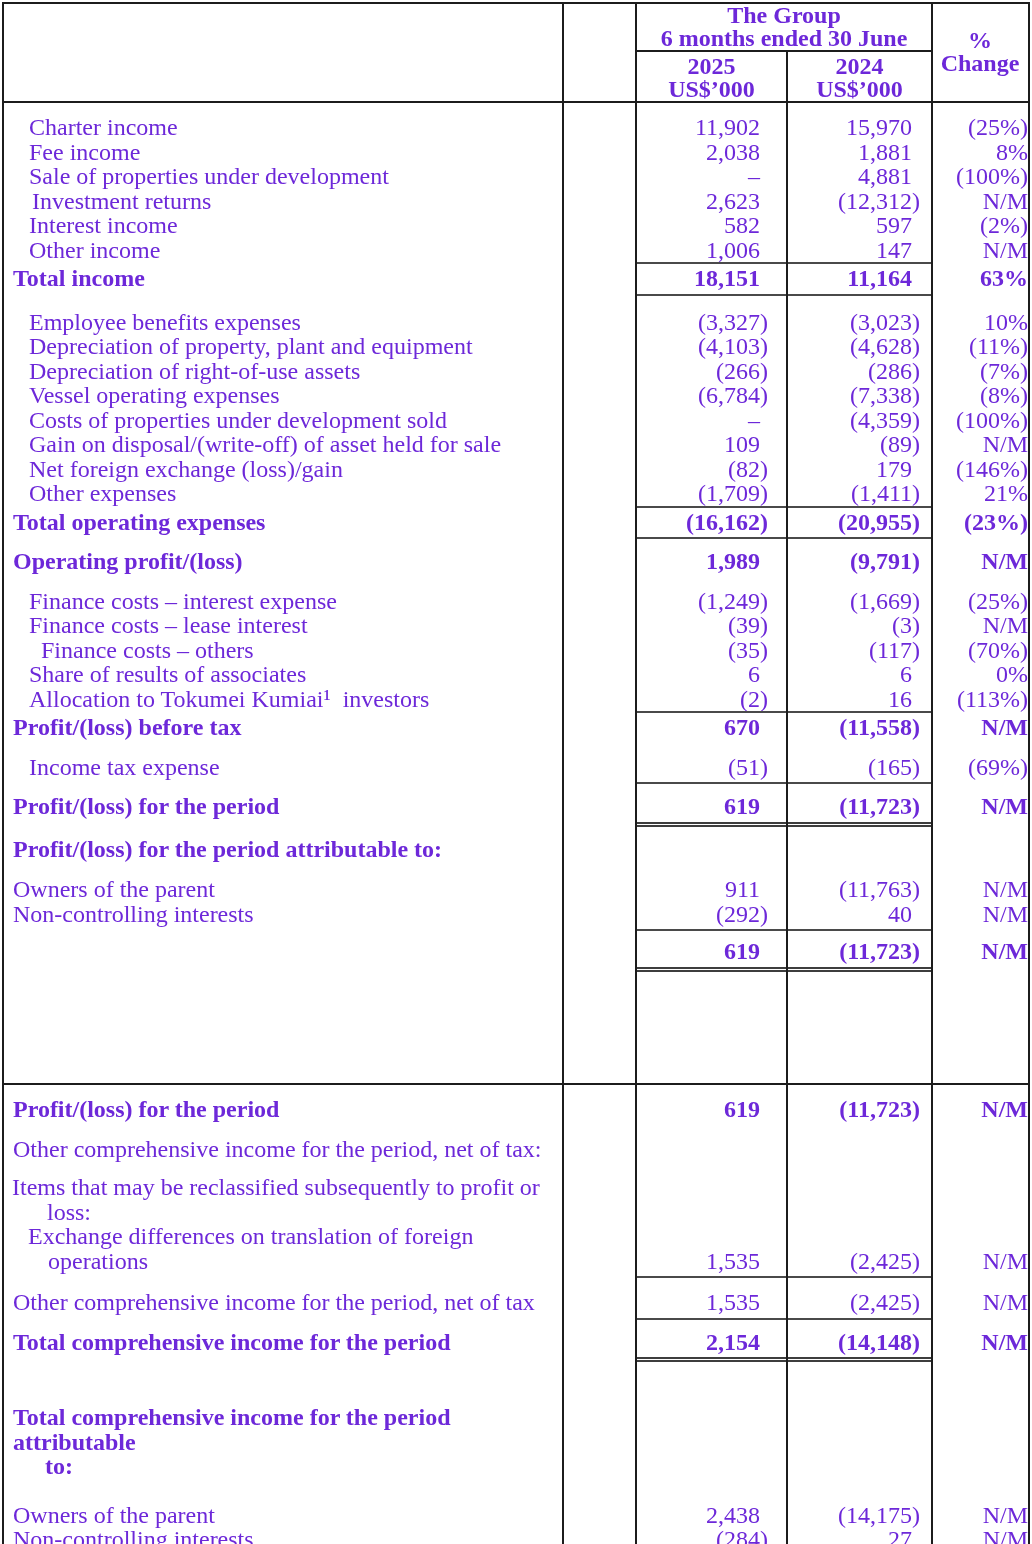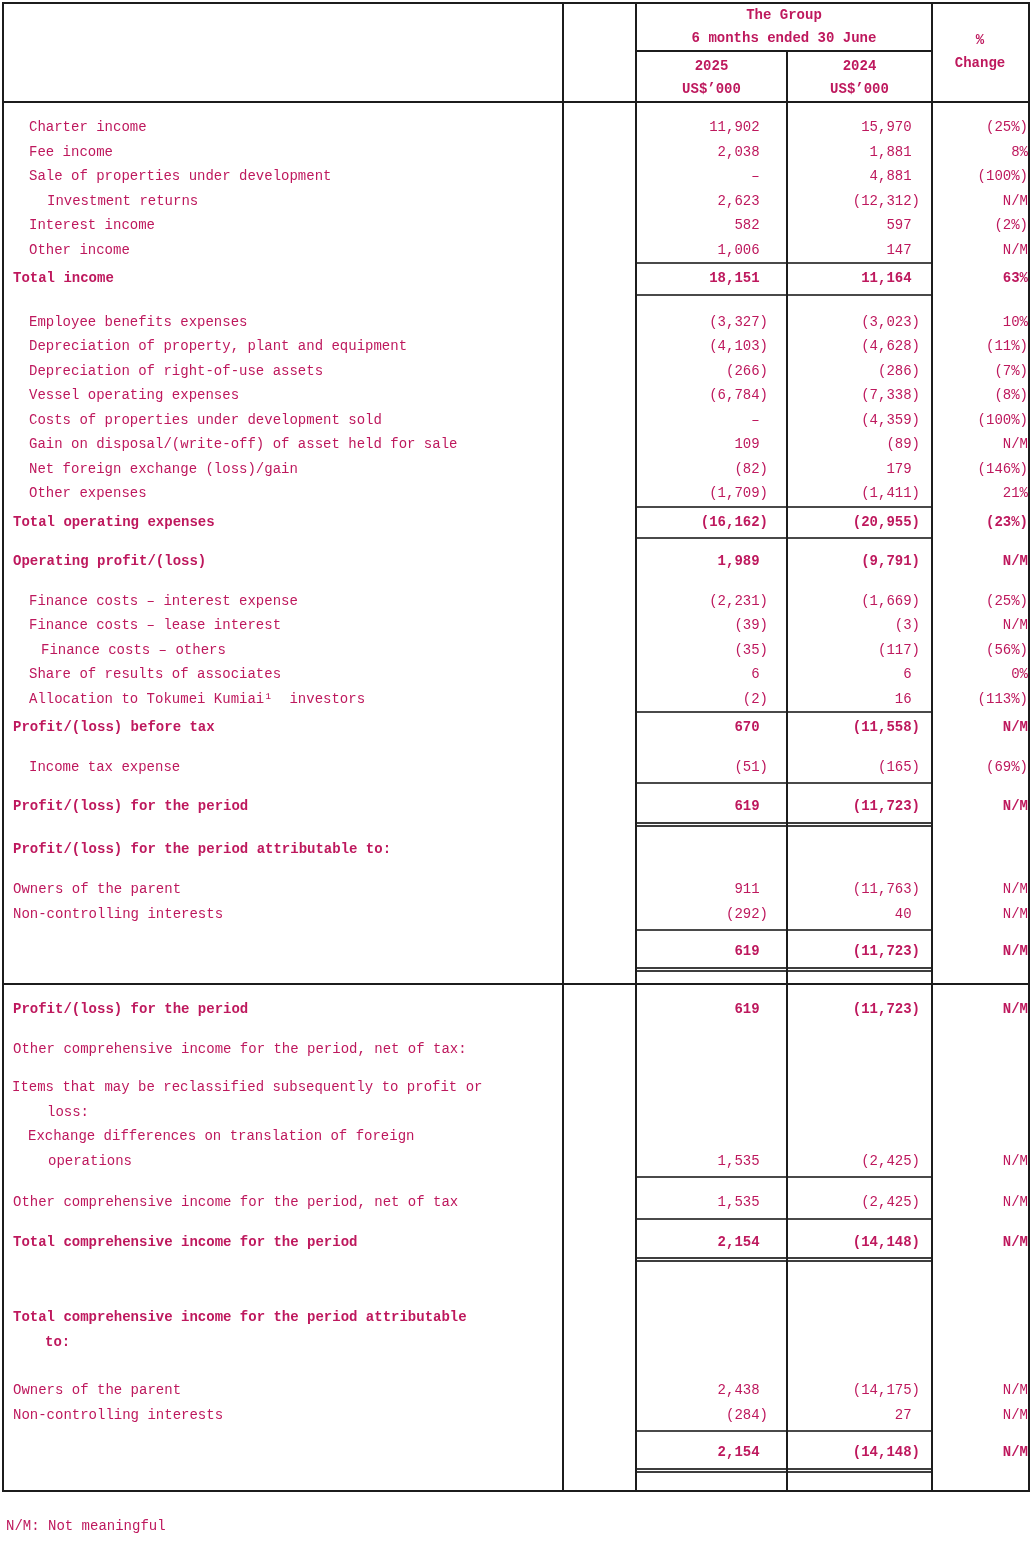--- a/index.html
+++ b/index.html
@@ -1,34 +1,34 @@
 <!DOCTYPE html>
 <html><head>
 <meta charset="utf-8">
 <style>
   html,body{margin:0;padding:0;background:#fff;}
   .page{width:1032px;height:1544px;position:relative;background:#fff;
-        font-family:Liberation Mono, monospace;font-size:14px;color:#be185d;
+        font-family:Liberation Serif, serif;font-size:24px;color:#6d28d9;
         line-height:24.5px;overflow:hidden;}
   .tbl{position:relative;margin:2px 0 0 2px;width:1024px;border:2px solid #1c1c1c;box-sizing:content-box;}
   
   .vl{position:absolute;top:0;bottom:0;width:2px;background:#1c1c1c;z-index:5;}
   .vl1{left:558px;} .vl2{left:631px;} .vl4{left:927px;}
   .vl3{left:782px;top:48px;}
   
   .hdr{height:97px;border-bottom:2px solid #1c1c1c;display:grid;
        grid-template-columns:559px 73px 296px 96px;}
   .hgt{height:46px;border-bottom:2px solid #1c1c1c;text-align:center;
        font-weight:bold;line-height:23px;}
   .hyears{display:grid;grid-template-columns:151px 145px;text-align:center;
           font-weight:bold;line-height:23px;padding-top:3px;}
   .hpct{text-align:center;font-weight:bold;line-height:23px;padding-top:25px;}
   
   .sec{position:relative;box-sizing:border-box;overflow:hidden;}
-  .sec1{height:880px;padding-top:12px;}
+  .sec1{height:980px;padding-top:12px;}
   .sec2{height:507px;border-top:2px solid #1c1c1c;padding-top:12px;}
   
   .row{display:grid;grid-template-columns:559px 73px 151px 145px 96px;align-items:end;}
   .row.b{font-weight:bold;}
   .lc{white-space:normal;}
   .lc .ln{display:block;}
   .vc,.pc{text-align:right;white-space:pre;}
   .v1{padding-right:19px;} .v2{padding-right:12px;} .pc{}
   .ph{visibility:hidden;}
   
@@ -92,21 +92,21 @@
           <div class="pc">8%</div>
         </div>
         <div class="row">
           <div class="lc" style="padding-left: 25px;">Sale of properties under development</div>
           <div class="sc"></div>
           <div class="vc v1">–<span class="ph">)</span></div>
           <div class="vc v2">4,881<span class="ph">)</span></div>
           <div class="pc">(100%)</div>
         </div>
         <div class="row">
-          <div class="lc" style="padding-left: 43px;">Investment returns</div>
+          <div class="lc" style="padding-left: 28px;">Investment returns</div>
           <div class="sc"></div>
           <div class="vc v1">2,623<span class="ph">)</span></div>
           <div class="vc v2">(12,312)</div>
           <div class="pc">N/M</div>
         </div>
         <div class="row">
           <div class="lc" style="padding-left: 25px;">Interest income</div>
           <div class="sc"></div>
           <div class="vc v1">582<span class="ph">)</span></div>
           <div class="vc v2">597<span class="ph">)</span></div>
@@ -192,37 +192,37 @@
         <div class="row b" style="margin-top: 10px;">
           <div class="lc" style="padding-left: 9px;">Operating profit/(loss)</div>
           <div class="sc"></div>
           <div class="vc v1">1,989<span class="ph">)</span></div>
           <div class="vc v2">(9,791)</div>
           <div class="pc">N/M</div>
         </div>
         <div class="row" style="margin-top: 15px;">
           <div class="lc" style="padding-left: 25px;">Finance costs – interest expense</div>
           <div class="sc"></div>
-          <div class="vc v1">(2,231)</div>
+          <div class="vc v1">(1,249)</div>
           <div class="vc v2">(1,669)</div>
           <div class="pc">(25%)</div>
         </div>
         <div class="row">
           <div class="lc" style="padding-left: 25px;">Finance costs – lease interest</div>
           <div class="sc"></div>
           <div class="vc v1">(39)</div>
           <div class="vc v2">(3)</div>
           <div class="pc">N/M</div>
         </div>
         <div class="row">
           <div class="lc" style="padding-left: 37px;">Finance costs – others</div>
           <div class="sc"></div>
           <div class="vc v1">(35)</div>
           <div class="vc v2">(117)</div>
-          <div class="pc">(56%)</div>
+          <div class="pc">(70%)</div>
         </div>
         <div class="row">
           <div class="lc" style="padding-left: 25px;">Share of results of associates</div>
           <div class="sc"></div>
           <div class="vc v1">6<span class="ph">)</span></div>
           <div class="vc v2">6<span class="ph">)</span></div>
           <div class="pc">0%</div>
         </div>
         <div class="row">
           <div class="lc" style="padding-left: 25px;">Allocation to Tokumei Kumiai¹&nbsp; investors</div>

